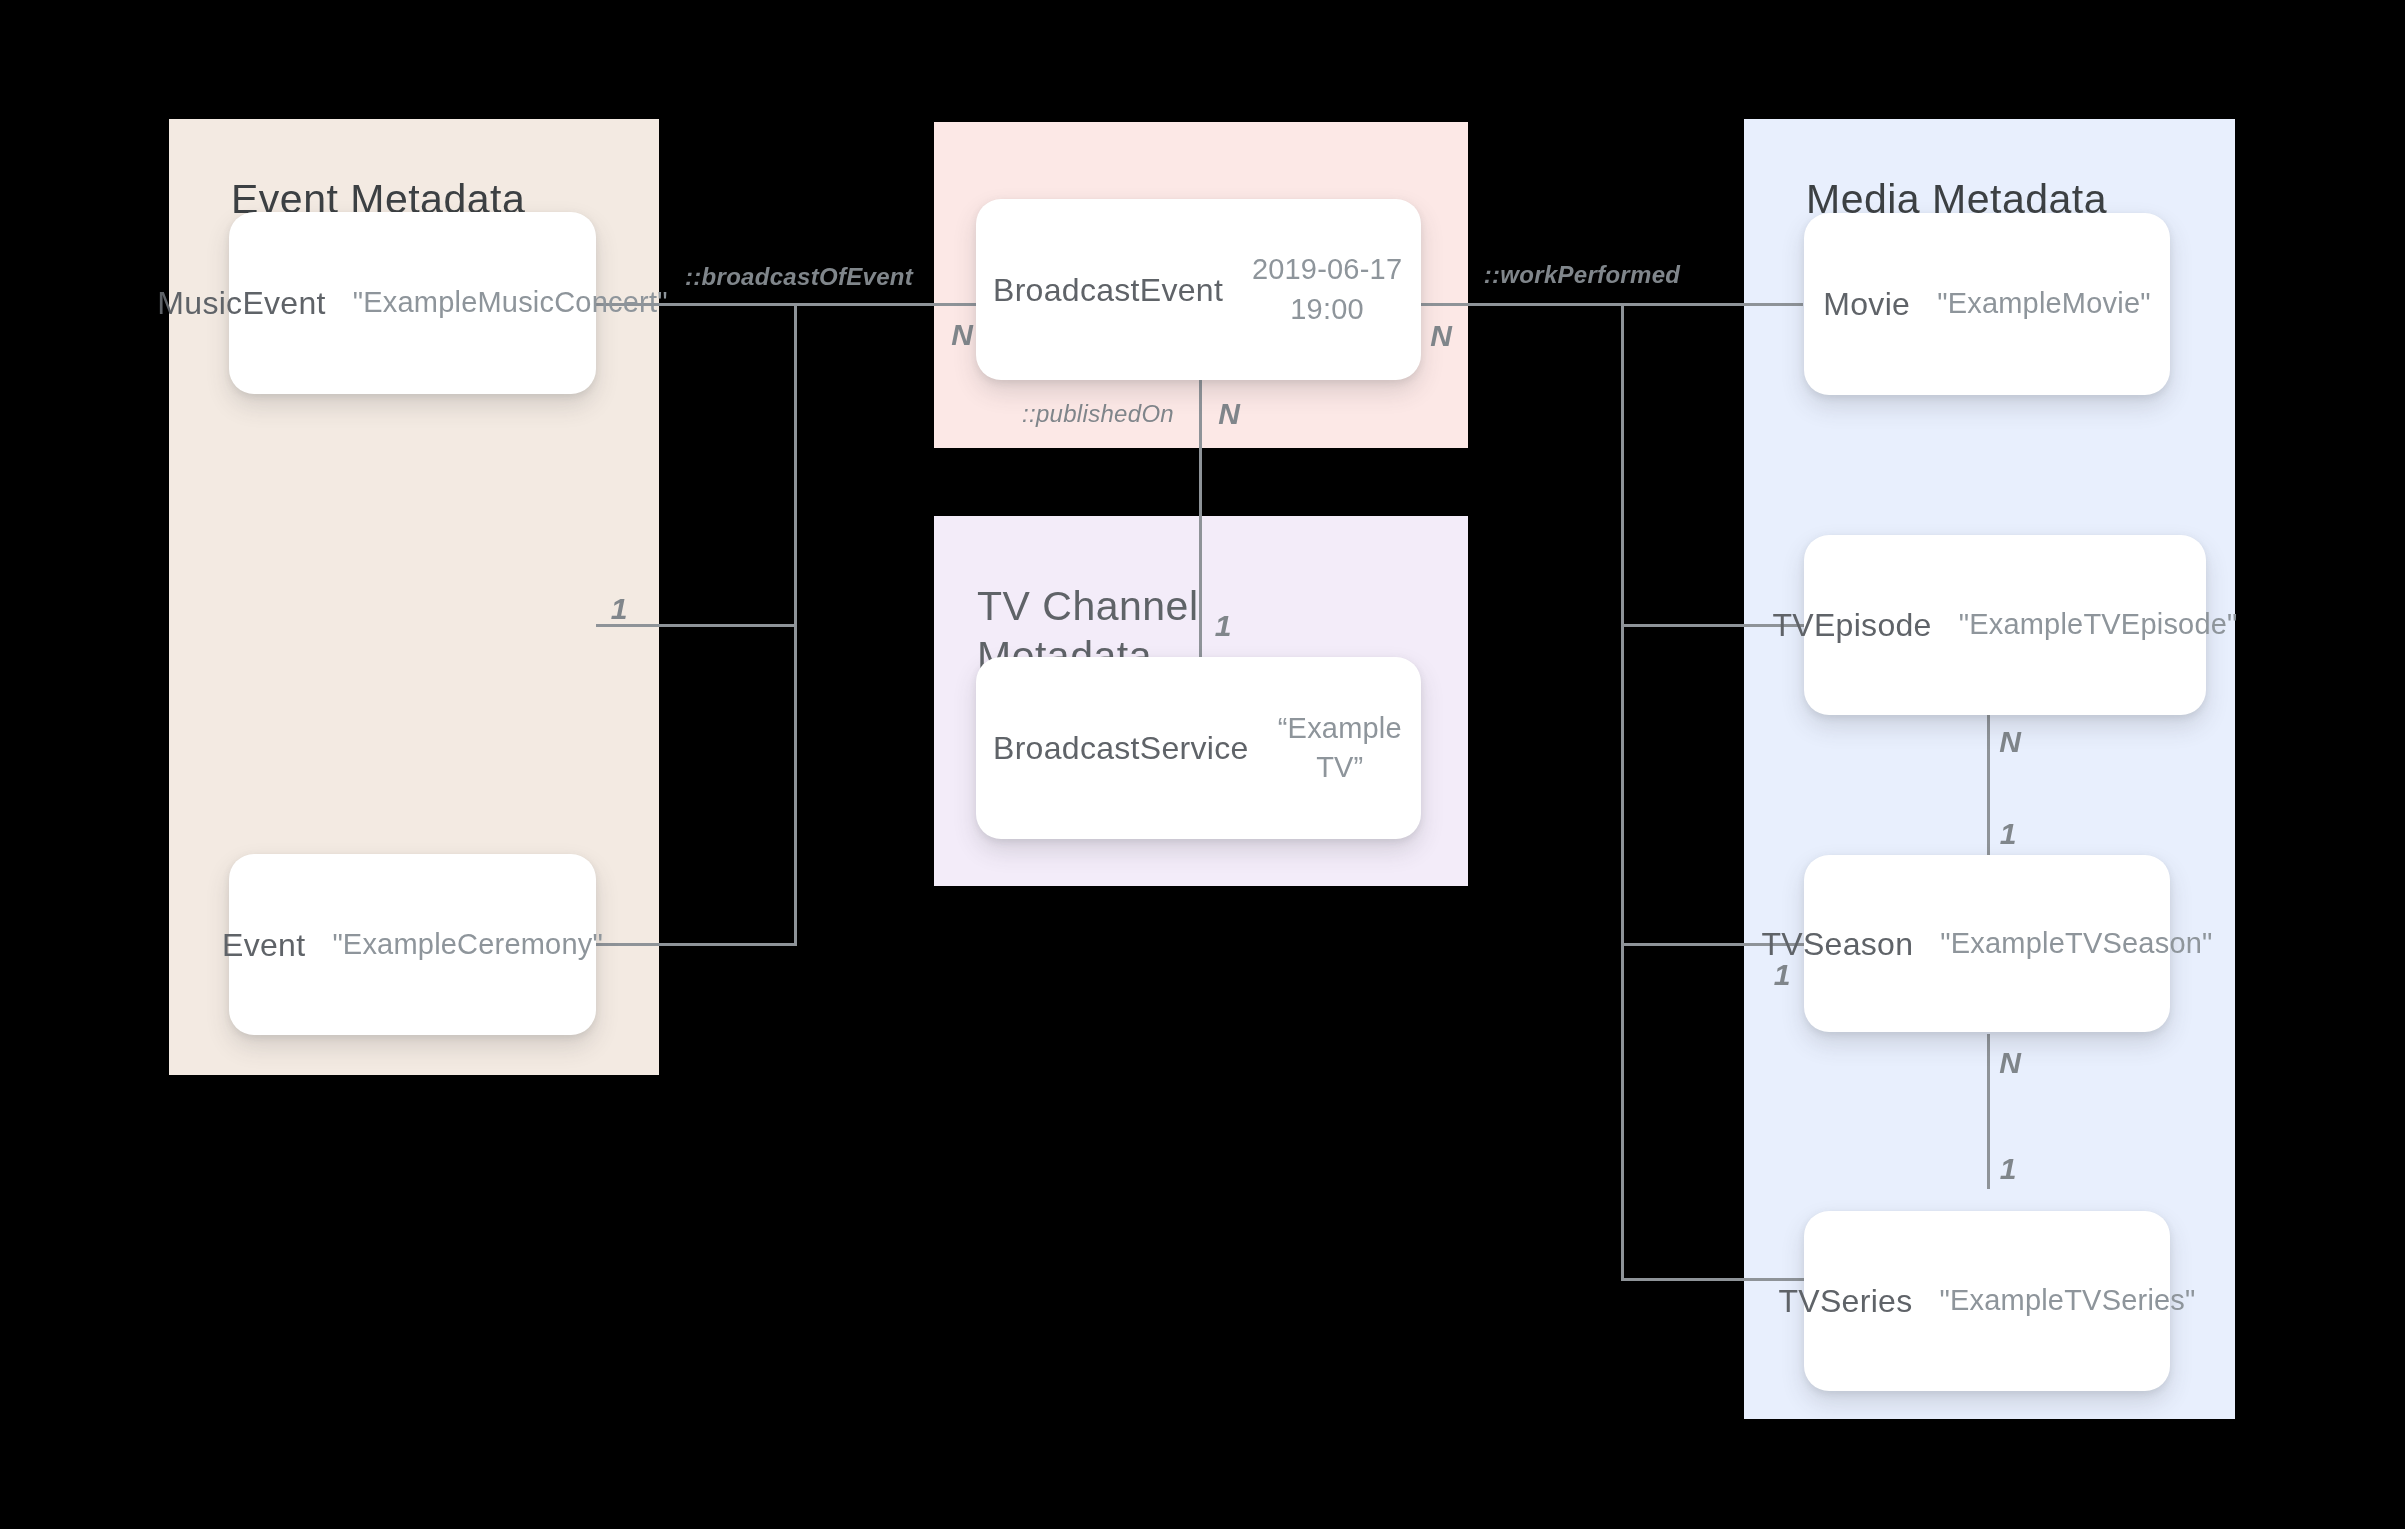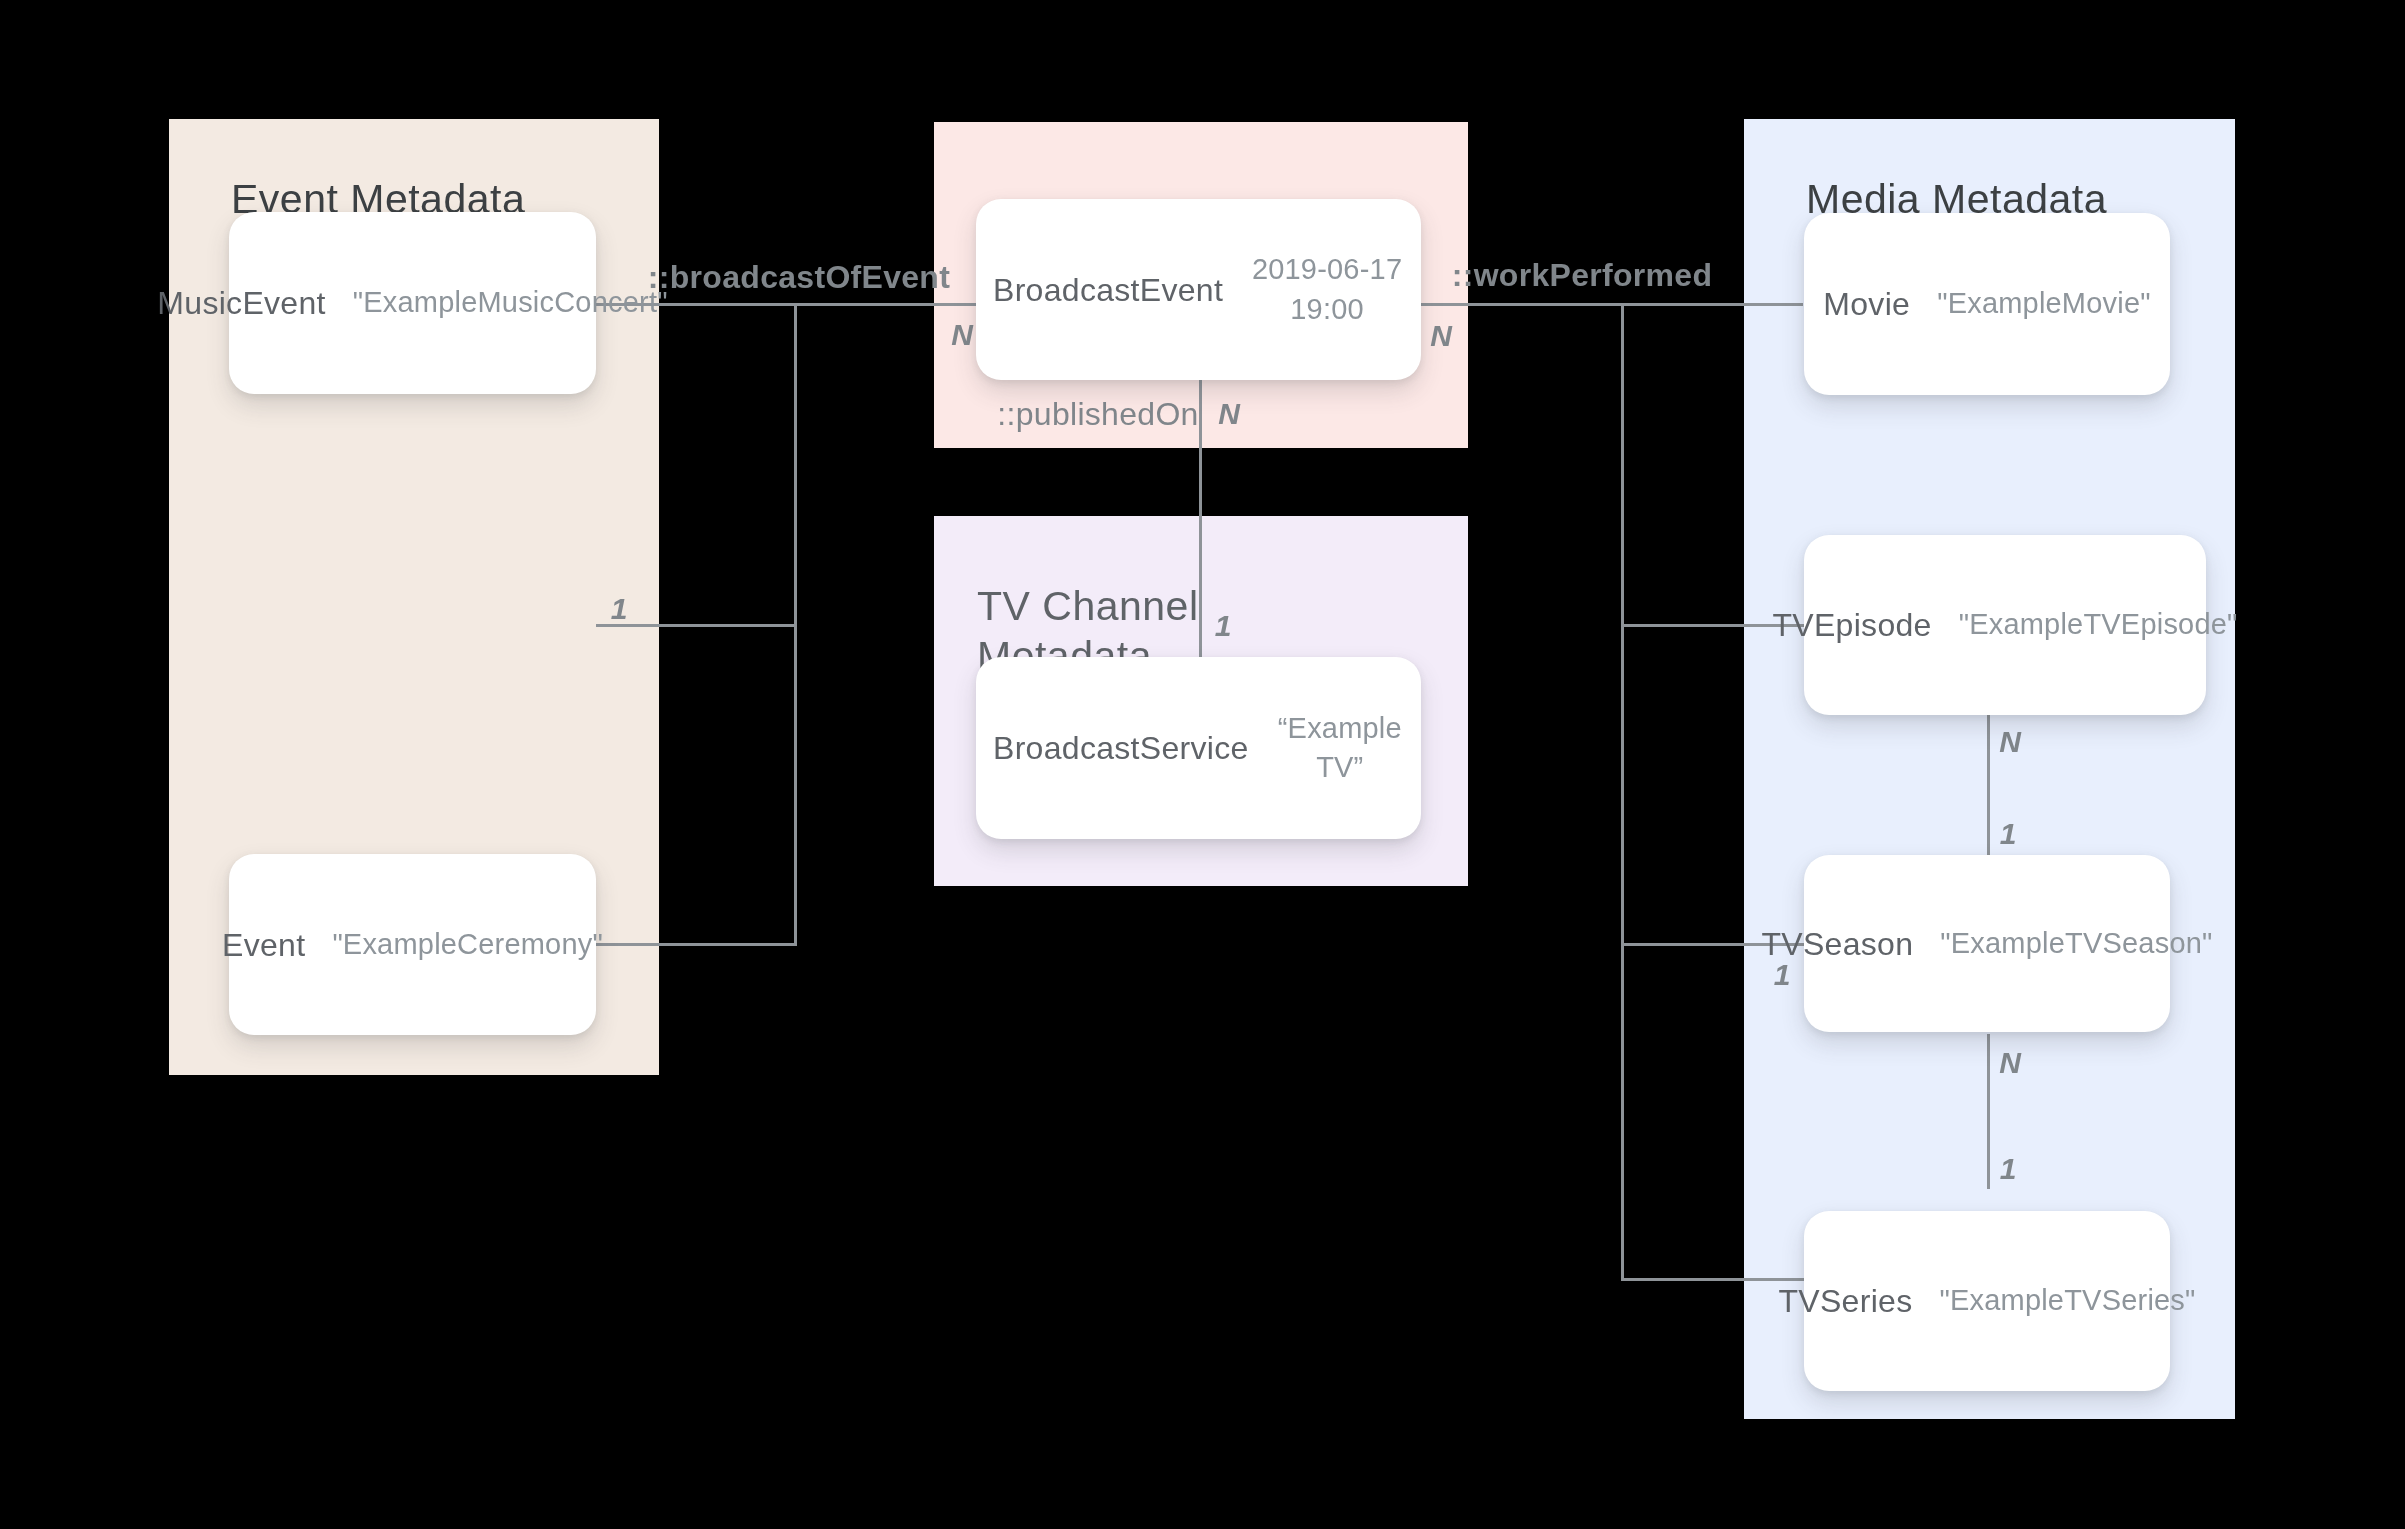--- a/index.html
+++ b/index.html
@@ -45,21 +45,22 @@
   .node-value { font-size: 29px; color: var(--c-node-value, #8e959b); line-height: 1.35; letter-spacing: 0.2px; }
 
   .line { position: absolute; z-index: 2; background: var(--c-line, #8e9398); }
   .line.h { height: 2.9px; }
   .line.v { width: 2.9px; }
 
   .edge-label {
     position: absolute;
     z-index: 3;
     transform: translate(-50%, -50%);
-    font-size: 32px;
+    font-size: 24px;
+    font-style: italic;
     font-weight: 700;
     color: var(--c-label, #80868b);
     white-space: nowrap;
     letter-spacing: 0.3px;
   }
   .edge-label.light { font-weight: 400; }
   .card-label {
     position: absolute;
     z-index: 3;
     transform: translate(-50%, -50%);

